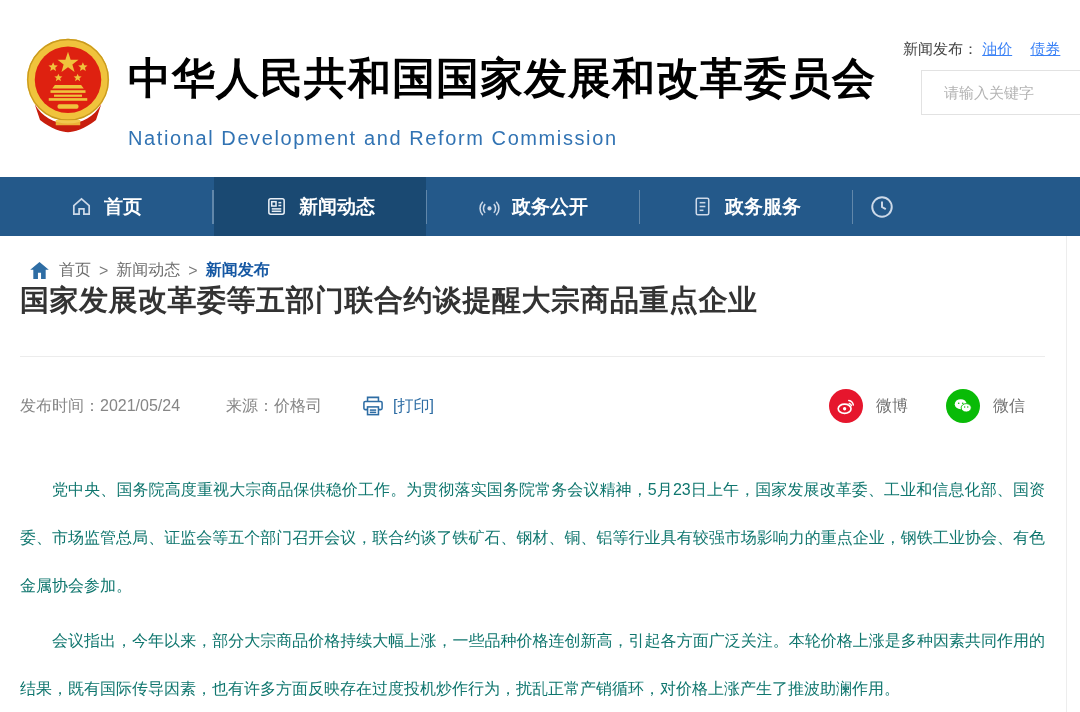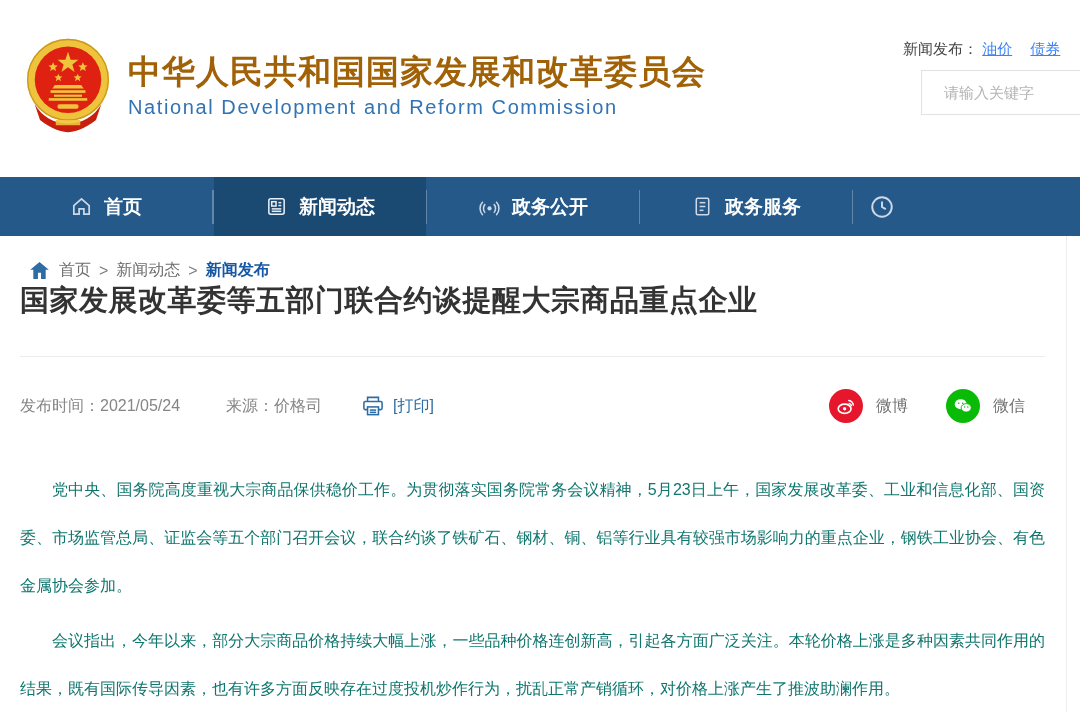--- a/index.html
+++ b/index.html
@@ -5,22 +5,22 @@
   * { margin:0; padding:0; box-sizing:border-box; }
   html,body { width:1080px; height:712px; overflow:hidden; background:#fff;
     font-family:"Liberation Sans","DejaVu Sans",sans-serif; }
   .page { position:relative; width:1080px; height:712px; background:#fff; }
 
   
   .header { position:relative; height:177px; background:#fff; }
   .logo-wrap { position:absolute; left:24px; top:36px; display:flex; align-items:flex-start; cursor:pointer; }
   .emblem { width:88px; height:98px; }
   .site-titles { margin-left:16px; padding-top:14px; }
-  .site-title-zh { font-size:33px; font-weight:bold; color:#a16207; letter-spacing:1px; white-space:nowrap; }
-  .site-title-en { margin-top:1px; font-size:20px; color:#3173b3; letter-spacing:1.6px; white-space:nowrap; }
+  .site-title-zh { font-size:43px; font-weight:bold; color:#000000; letter-spacing:1px; white-space:nowrap; }
+  .site-title-en { margin-top:19px; font-size:20px; color:#3173b3; letter-spacing:1.6px; white-space:nowrap; }
   .hot-search { position:absolute; left:903px; top:40px; font-size:15px; color:#444; white-space:nowrap; }
   .hot-search .term { margin-right:14px; color:#3b82f6; cursor:pointer;text-decoration:underline; }
   .search-box { position:absolute; left:921px; top:70px; width:200px; height:45px;
     border:1px solid #e2e2e2; background:#fff; }
   .search-box input { width:100%; height:100%; border:0; outline:none; padding-left:22px;
     font-size:15px; color:#333; font-family:inherit; }
   .search-box input::placeholder { color:#b3b3b3; }
 
   
   .nav { display:flex; height:59px; background:#24598a; align-items:stretch; }

